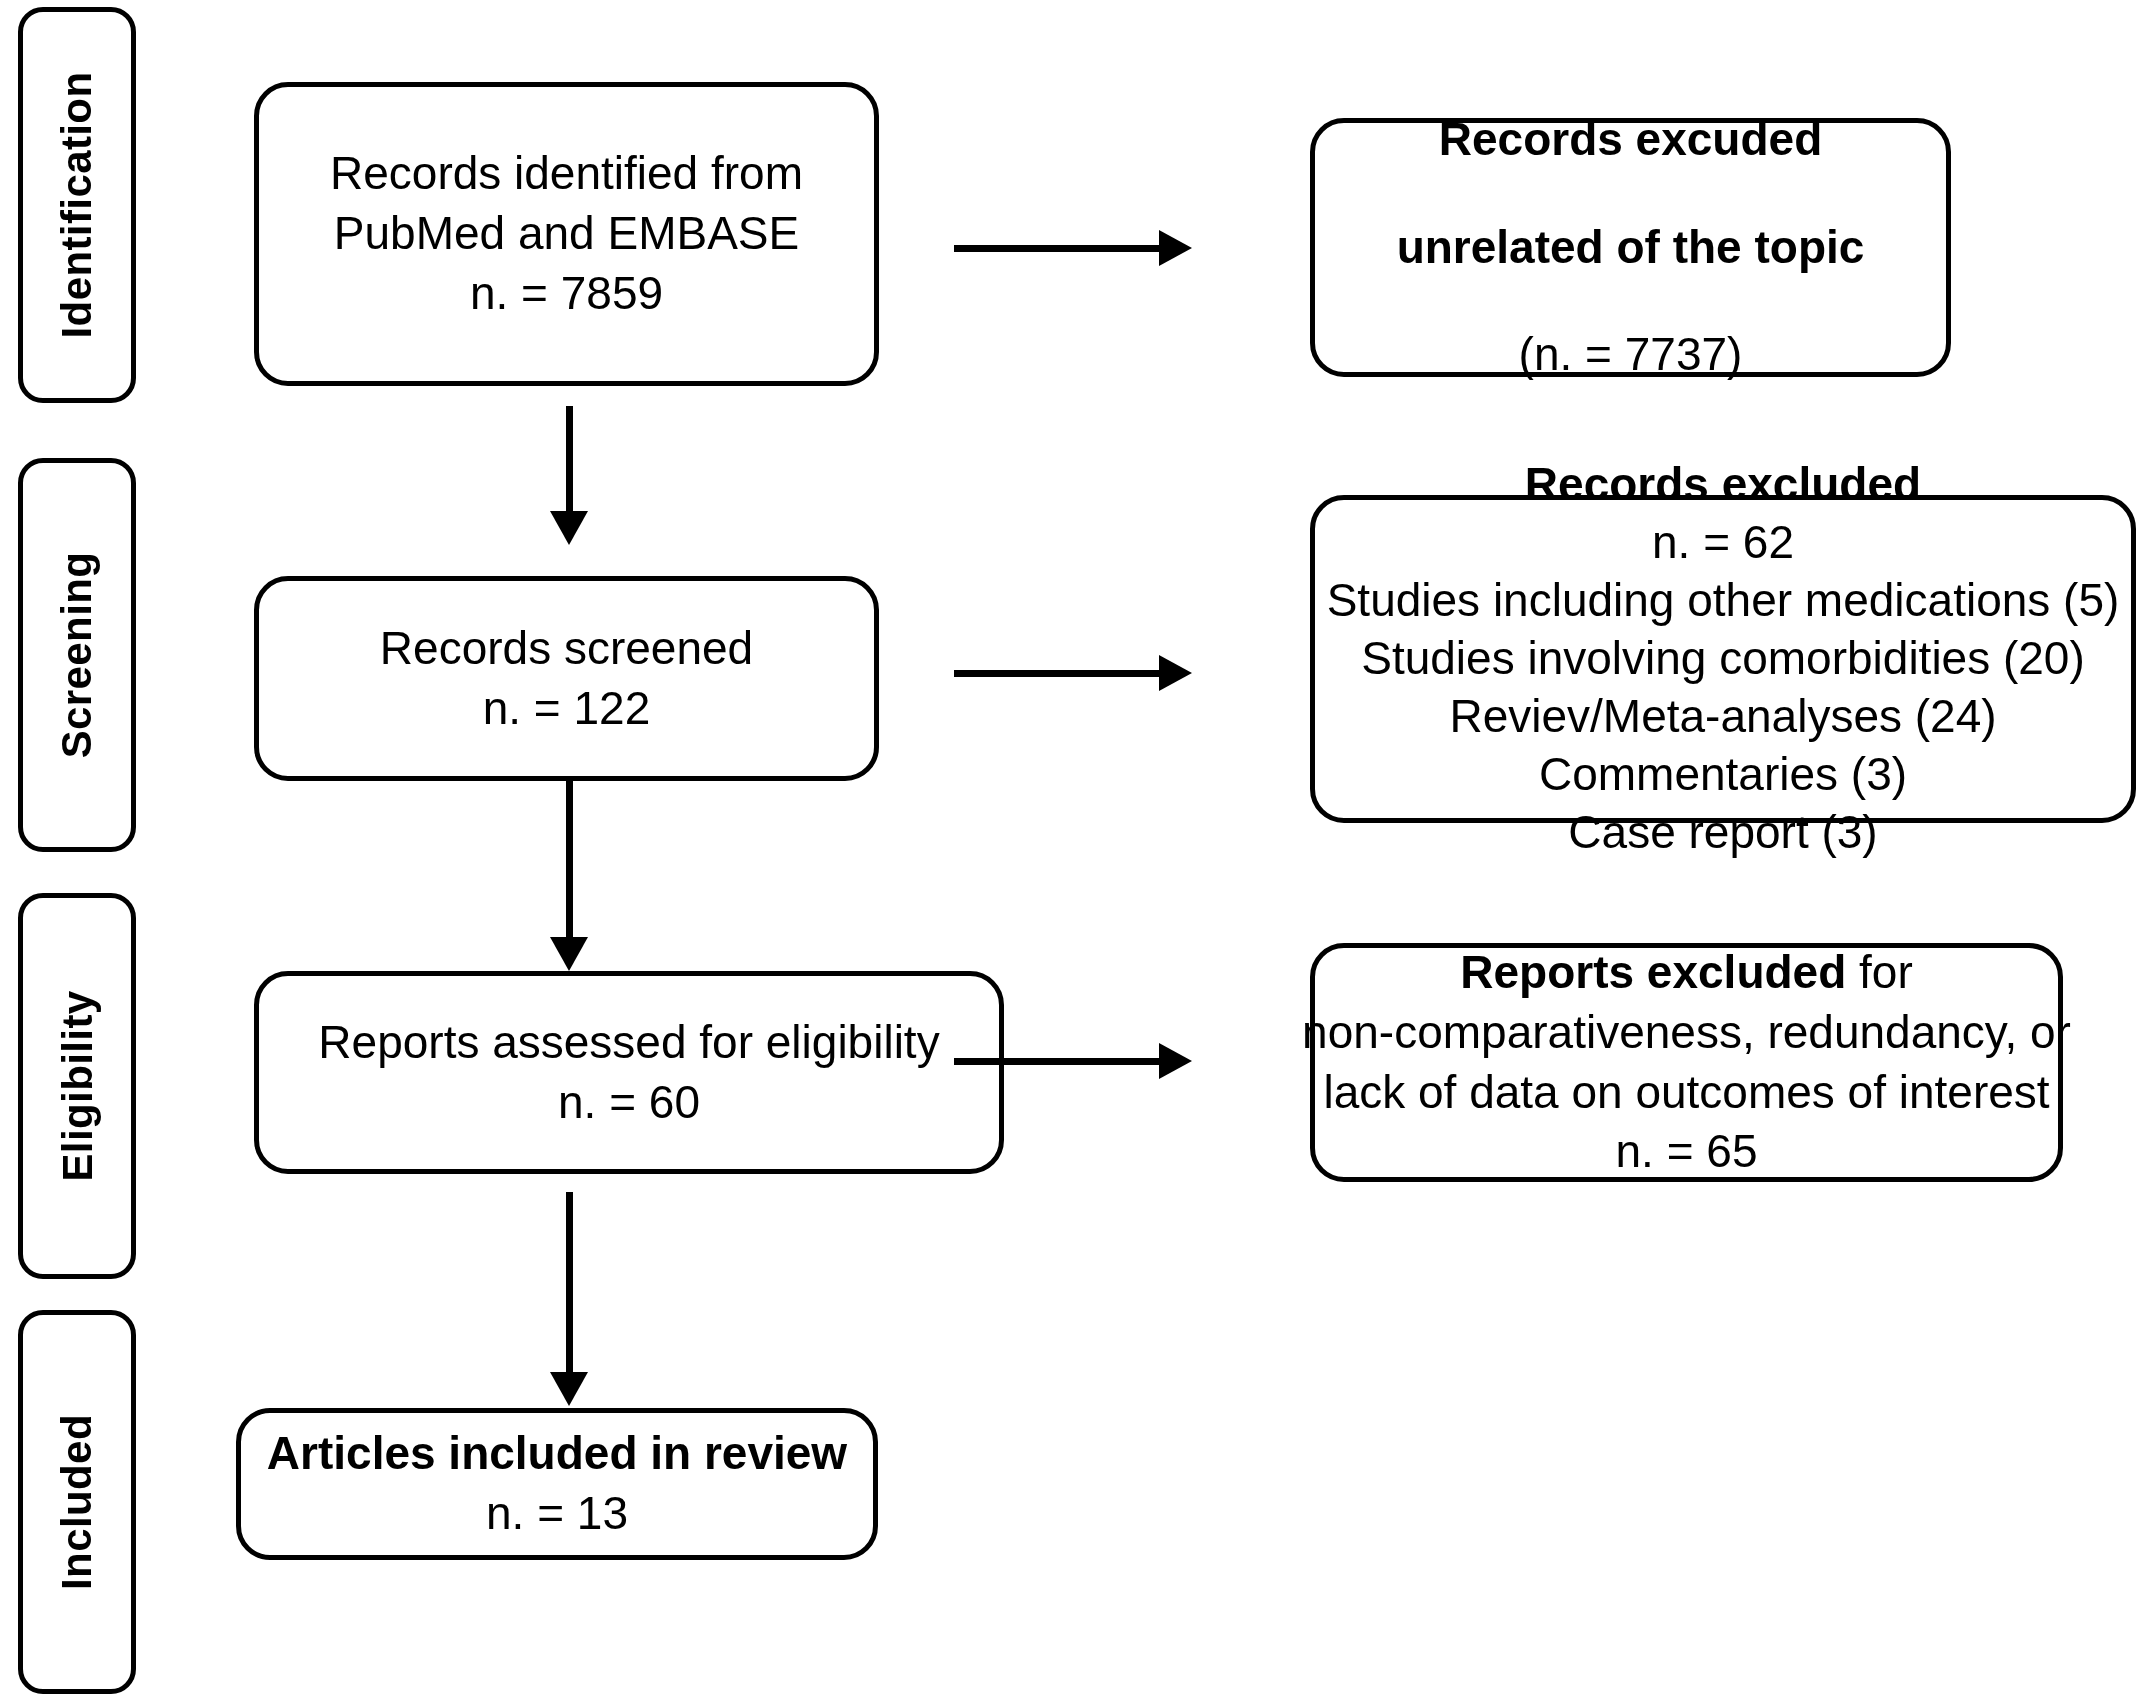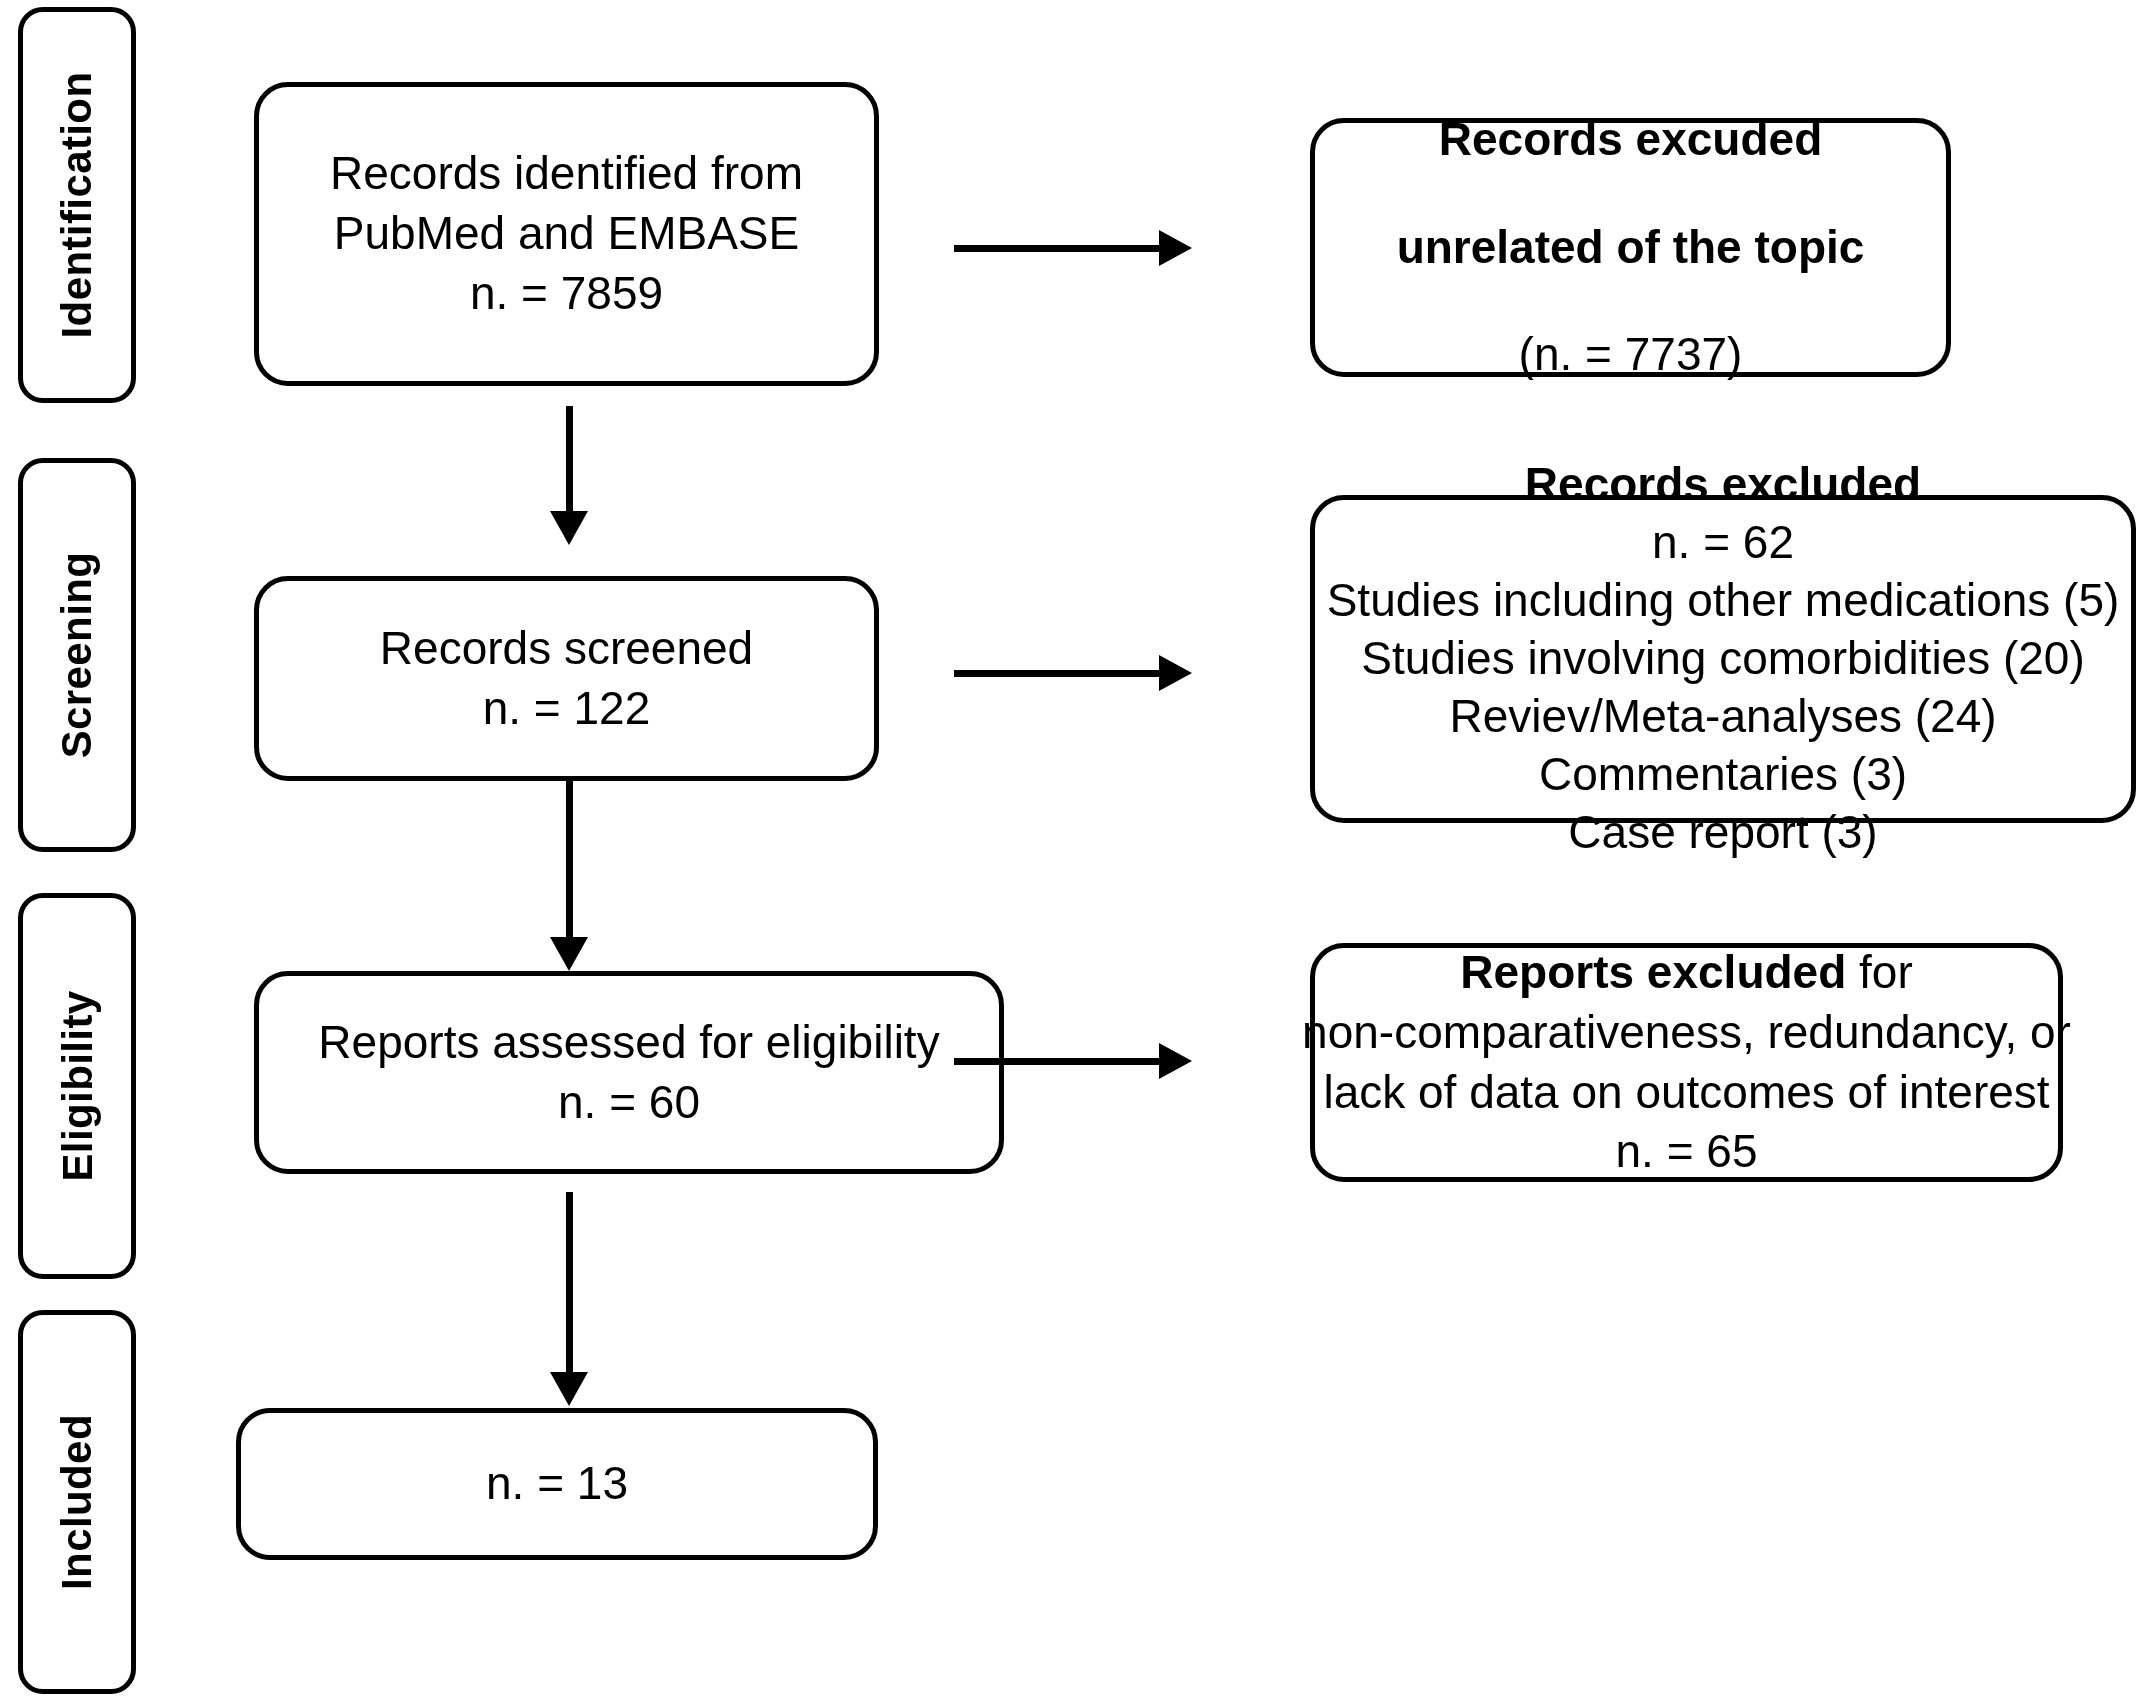--- a/index.html
+++ b/index.html
@@ -198,17 +198,18 @@
     <div class="shaft" style="width:205px;"></div>
     <div class="head" style="left:205px;"></div>
   </div>
 
   <div class="arrow-v" style="left:566px; top:1192px;">
     <div class="shaft" style="height:180px;"></div>
     <div class="head" style="top:180px;"></div>
   </div>
 
   <div class="flow-box" style="left:236px; top:1408px; width:642px; height:152px;">
+    <div class="flow-line bold">Articles included in review</div>
     <div class="flow-line">n. = 13</div>
   </div>
 
 </div>
 
 
 </body></html>

